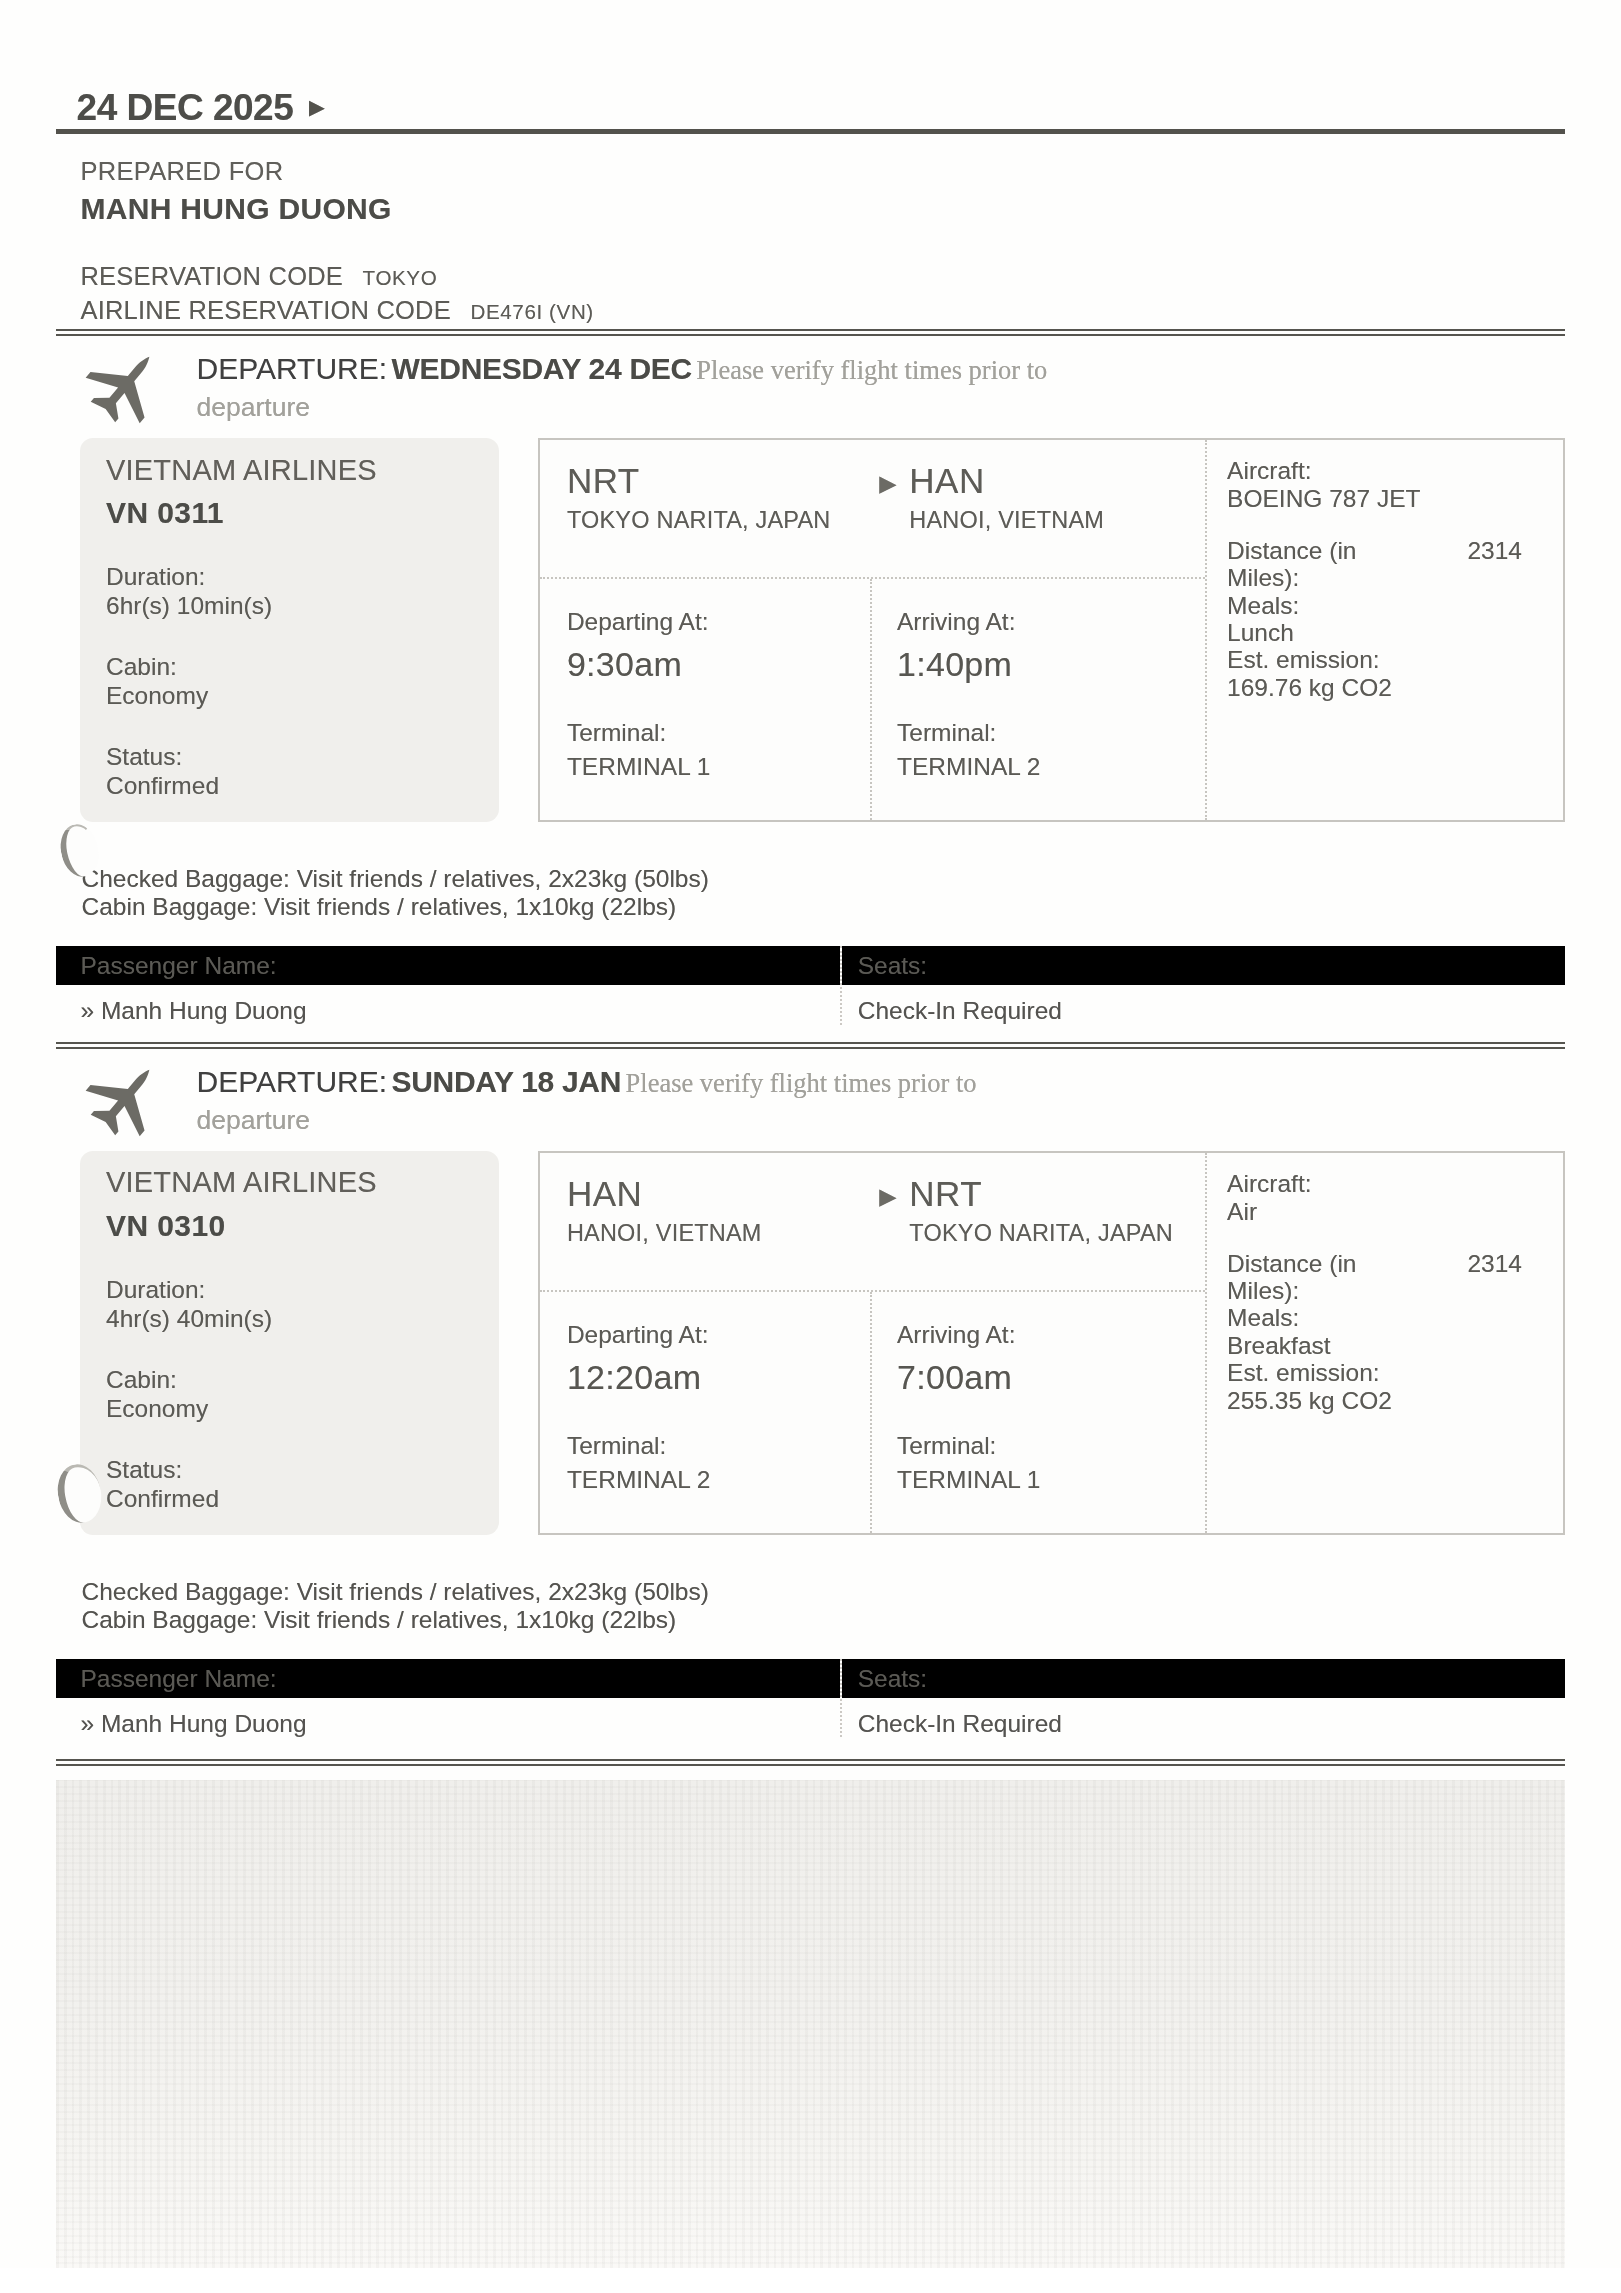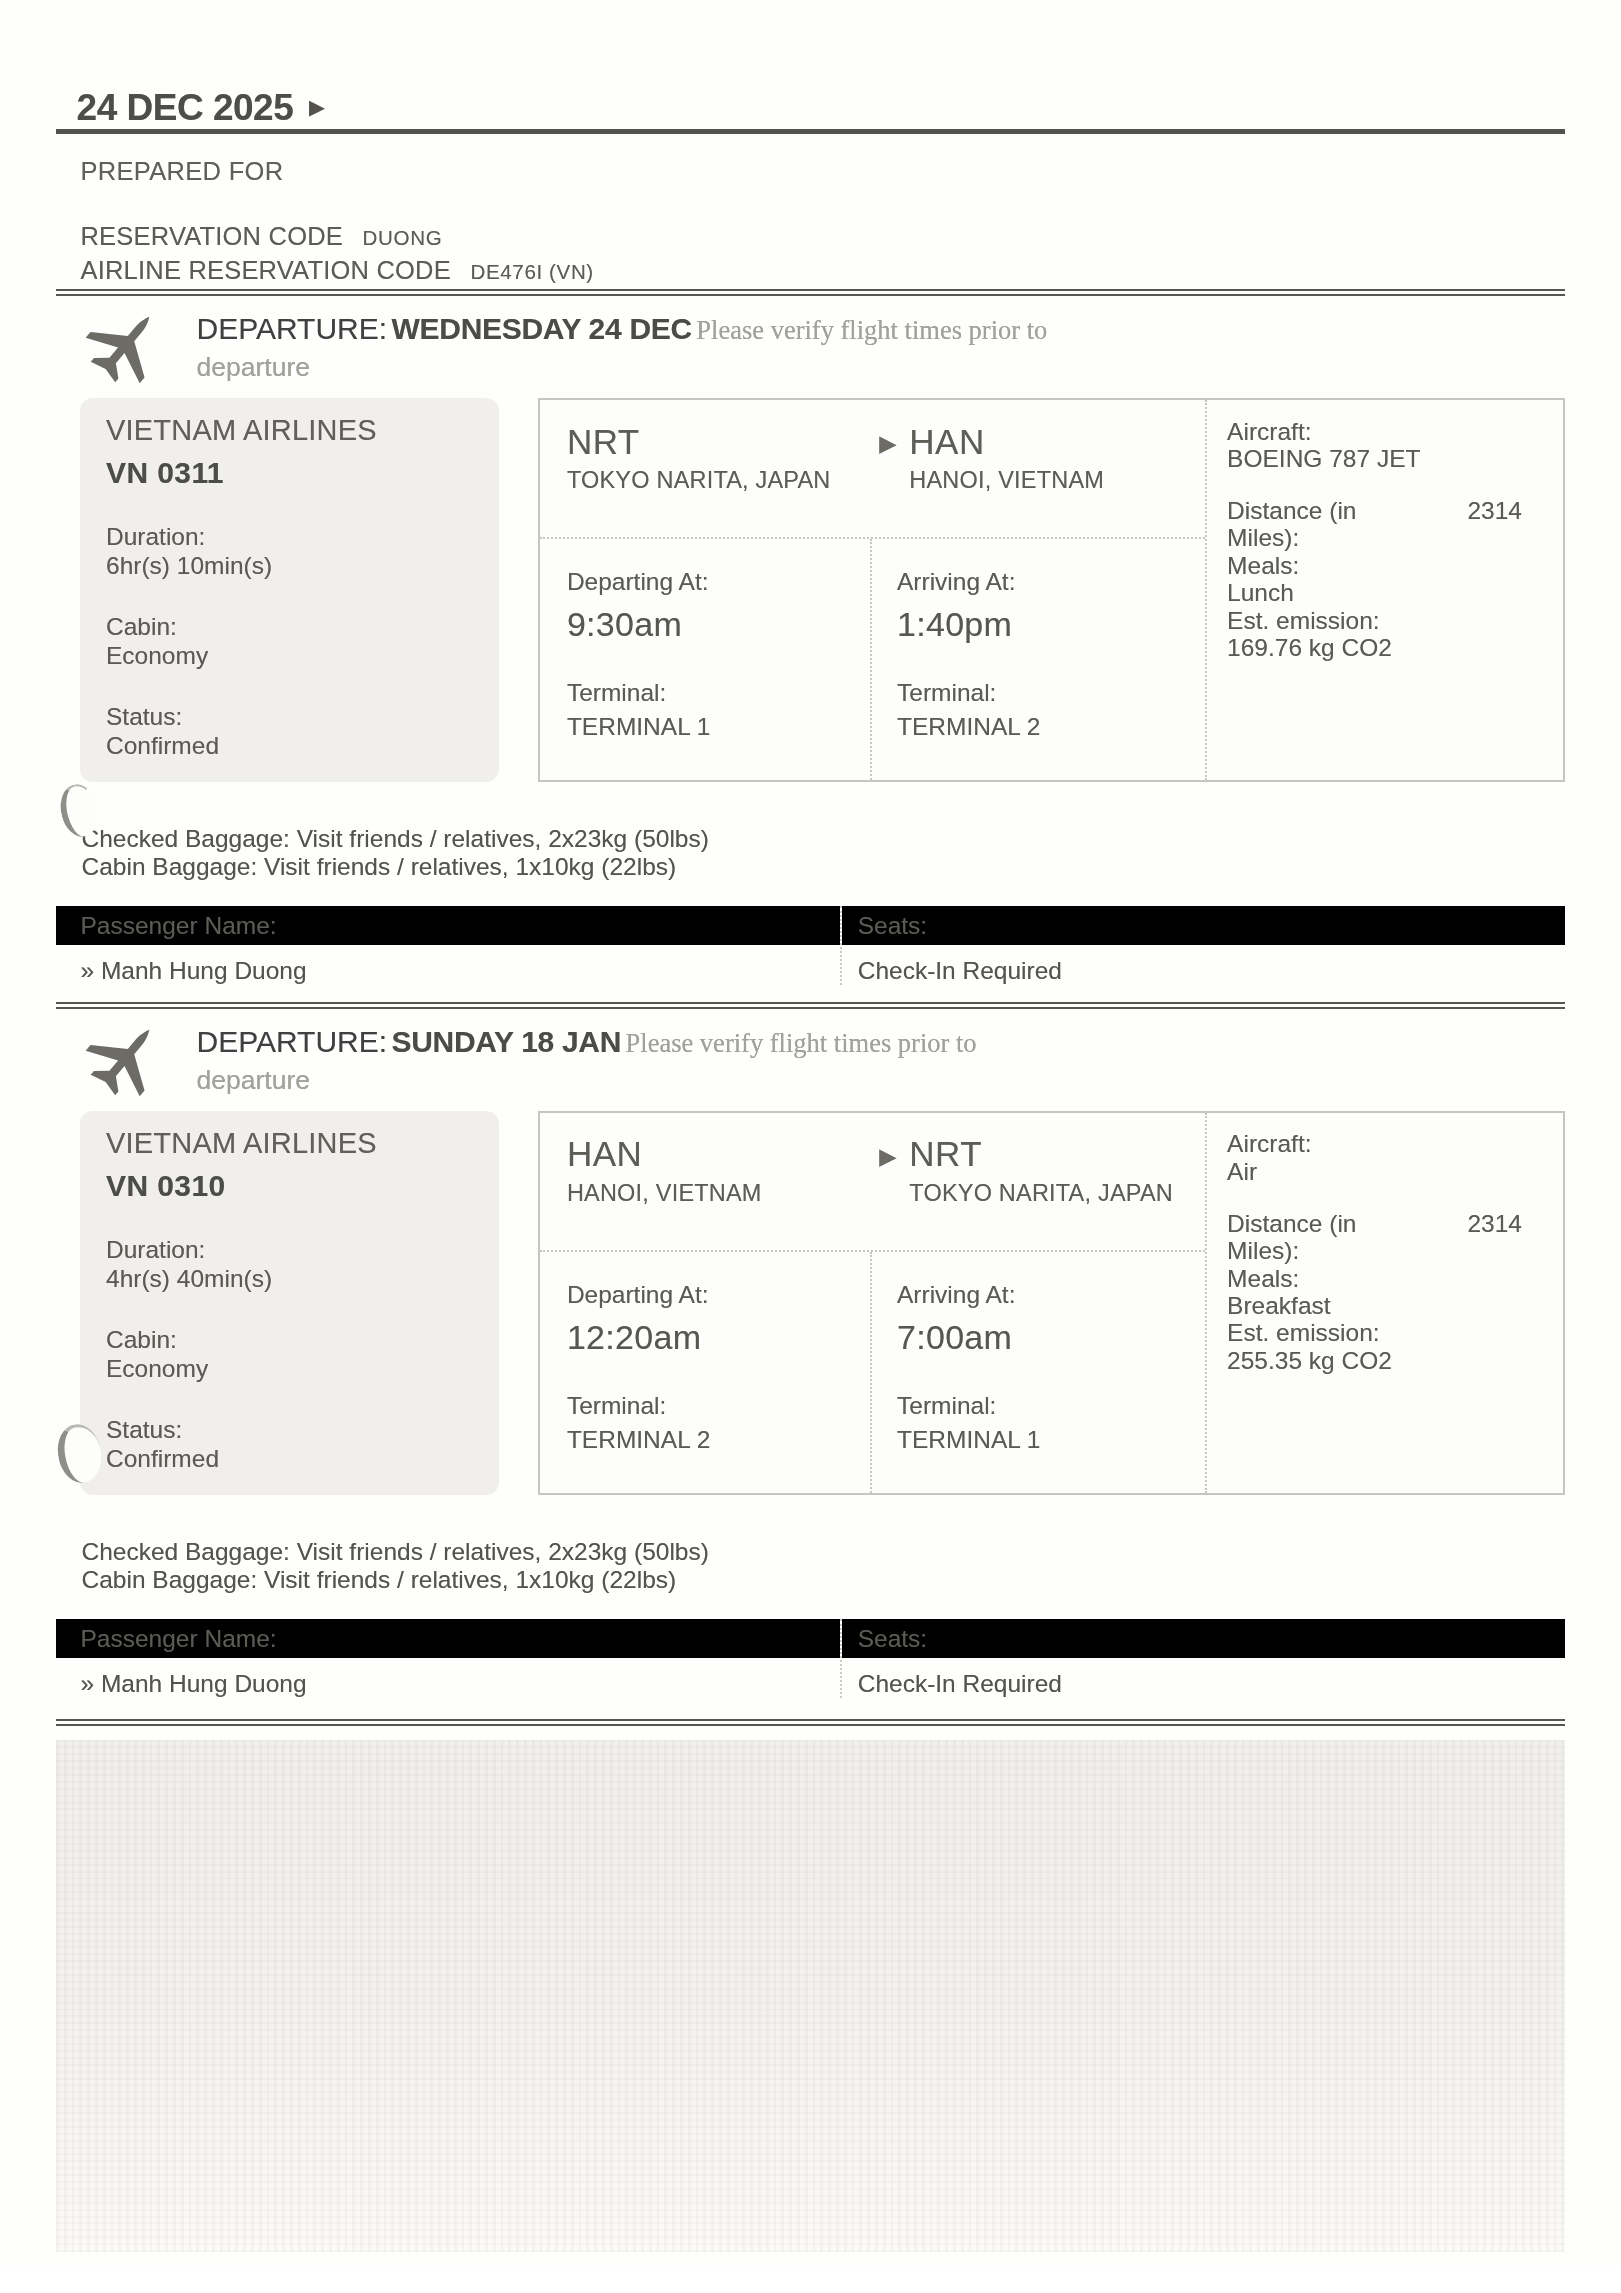--- a/index.html
+++ b/index.html
@@ -110,25 +110,26 @@
   <div class="content">
 
     <div class="trip-title">
       <span>24 DEC 2025</span>
       <span class="tri">▶</span>
     </div>
     <div class="title-rule"></div>
 
     <div class="prepared">
       <div class="prepared-label">PREPARED FOR</div>
+      <div class="prepared-name">MANH HUNG DUONG</div>
     </div>
 
     <div class="rescodes">
       <div>
-        <span class="rc-label">RESERVATION CODE</span><span class="rc-value">DUONG</span>
+        <span class="rc-label">RESERVATION CODE</span><span class="rc-value">TOKYO</span>
       </div>
       <div>
         <span class="rc-label">AIRLINE RESERVATION CODE</span><span class="rc-value">DE476I (VN)</span>
       </div>
     </div>
 
     <div class="thick-rule rule-a"></div>
 
     <section>
       <div class="seg-header">

